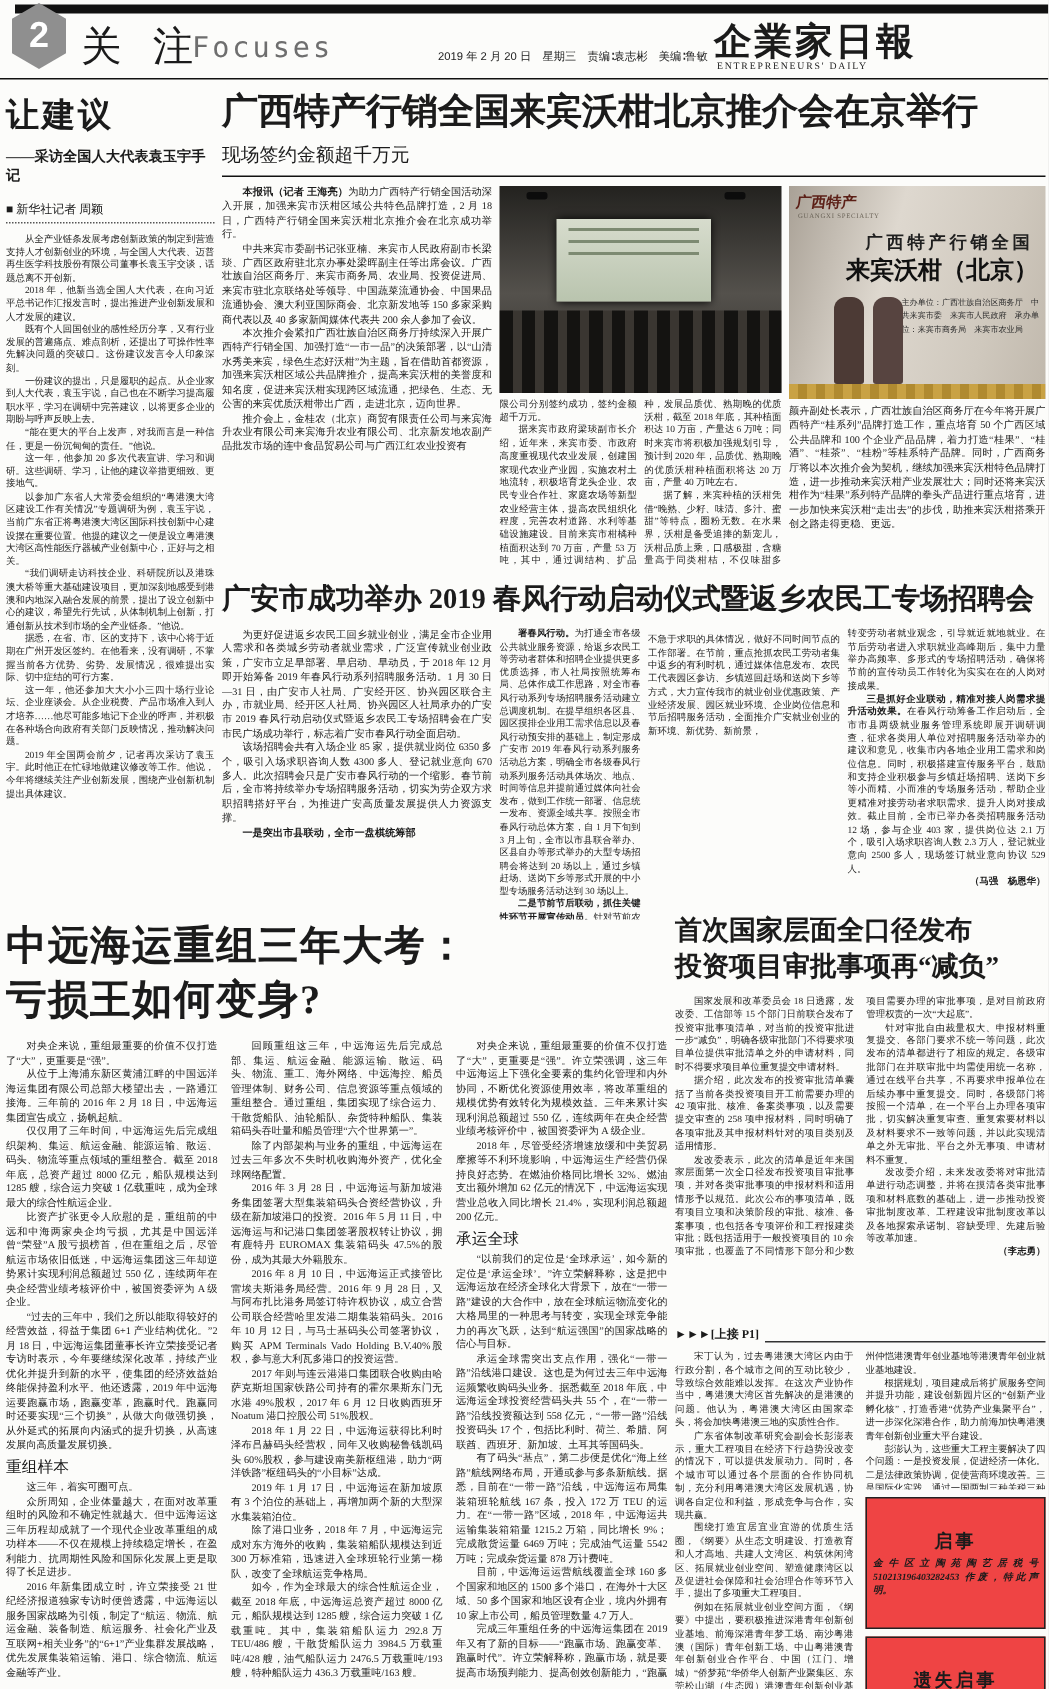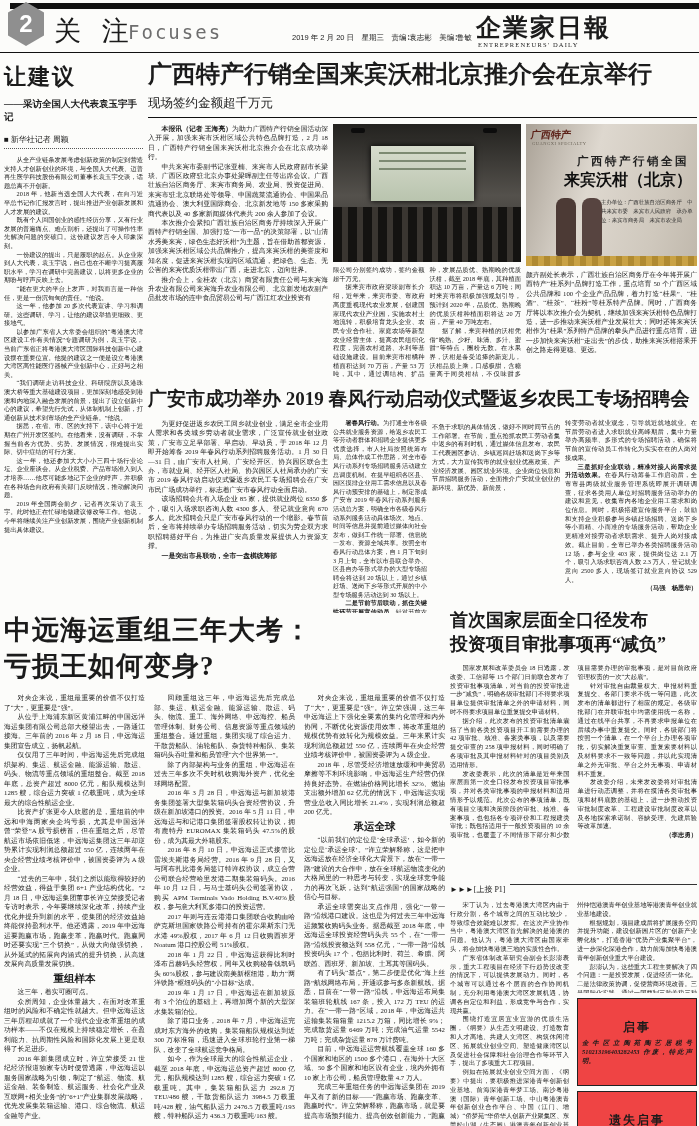--- a/index.html
+++ b/index.html
@@ -18,21 +18,21 @@
   .dateline{position:absolute;left:292px;top:33px;width:185px;font-size:7.5px;color:#222;
             font-family:"Liberation Sans",sans-serif}
   .masthead{position:absolute;left:476px;top:11px;font-size:25px;font-weight:bold;letter-spacing:2px}
   .masthead-en{position:absolute;left:478px;top:41px;font-size:6.5px;letter-spacing:1.2px;color:#222}
   .header-rule{position:absolute;left:0;top:52px;width:699px;border-top:1.5px solid #111}
   
   .body{overflow:hidden;text-align:justify}
   .body p.para{text-indent:2em;line-height:inherit}
   .body p.cont{text-indent:0;line-height:inherit}
   .body p b{font-family:"Liberation Sans",sans-serif;font-weight:bold}
-  h4.colhead{text-align:center;font-size:10.5px;margin:5px 0 4px 0;font-weight:bold}
+  h4.colhead{font-size:10.5px;margin:5px 0 4px 0;font-weight:normal}
   p.sign{text-align:right;font-weight:bold}
   
   .artA{position:absolute;left:4px;top:62px;width:139px}
   .artA .t1{font-size:22px;font-weight:bold;letter-spacing:2px}
   .artA .t2{font-size:17.5px;font-weight:bold;margin-top:3px}
   .artA .sub{font-size:9.5px;font-weight:bold;margin-top:6px}
   .artA .byline{margin-top:10px;font-size:8px;padding-bottom:3px;
                 border-bottom:1px dotted #555}
   .artA .body{margin-top:7px;font-size:6.3px;line-height:8.6px;height:438px}
   
@@ -85,21 +85,21 @@
   
   .artD{position:absolute;left:4px;top:612px;width:441px}
   .artD .h1,.artD .h2{font-size:27px;font-weight:bold;letter-spacing:1px}
   .artD .body{margin-top:9px;font-size:6.8px;line-height:9.5px;height:430px;column-count:3;column-gap:9px}
   
   .artE{position:absolute;left:450px;top:608px;width:247px}
   .artE .h1,.artE .h2{font-size:18px;font-weight:bold;white-space:nowrap}
   .artE .body{margin-top:8px;font-size:6.3px;line-height:8.8px;height:218px;column-count:2;column-gap:8px}
   
   .jump{position:absolute;left:450px;top:884px;width:247px}
-  .jump .divider{display:flex;align-items:flex-start;gap:4px;font-size:8px;font-weight:normal}
+  .jump .divider{display:flex;align-items:flex-end;gap:4px;font-size:8px;font-weight:bold}
   .jump .divider .line{flex:1;border-top:1px solid #333}
   .jump .row{display:flex;gap:8px;margin-top:6px;height:228px}
   .jump .colJ1{width:119px;font-size:6.3px;line-height:8.8px;height:228px}
   .jump .colJ2{width:120px}
   .jump .j2text{font-size:6.3px;line-height:8.8px;height:92px}
   .notice{border:1px solid #222;padding:20px 4px;margin-top:5px;background:#ef4444}
   .notice .ntitle{text-align:center;font-weight:bold;font-size:12px;letter-spacing:2px}
   .notice .nbody{font-size:6.4px;line-height:9px;font-style:italic;font-weight:bold;text-align:justify;margin-top:2px}
 </style>
 </head>

